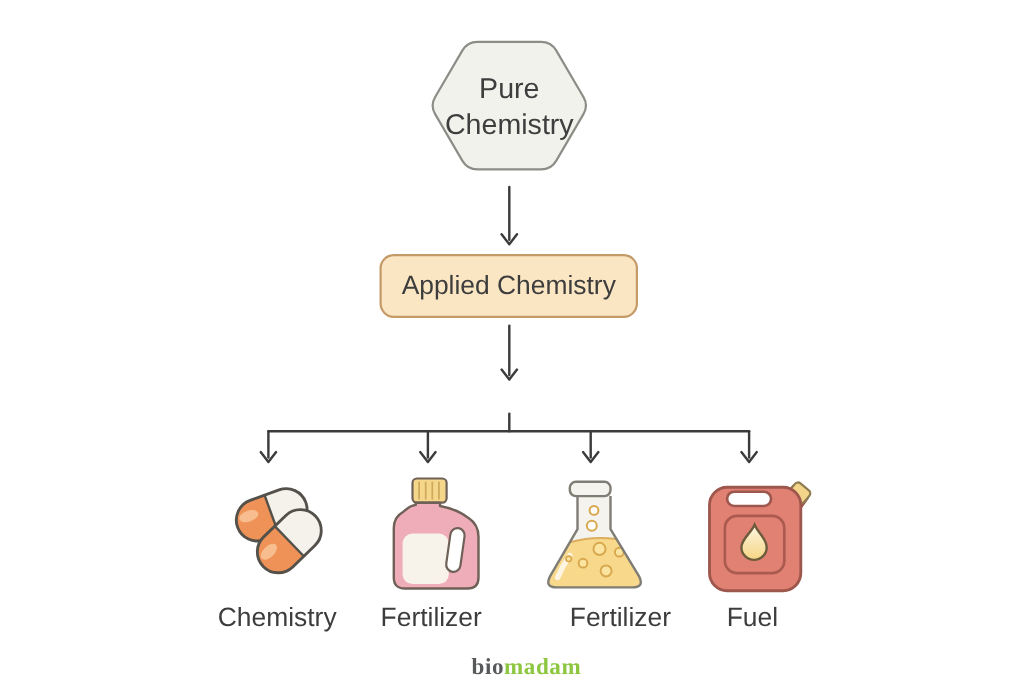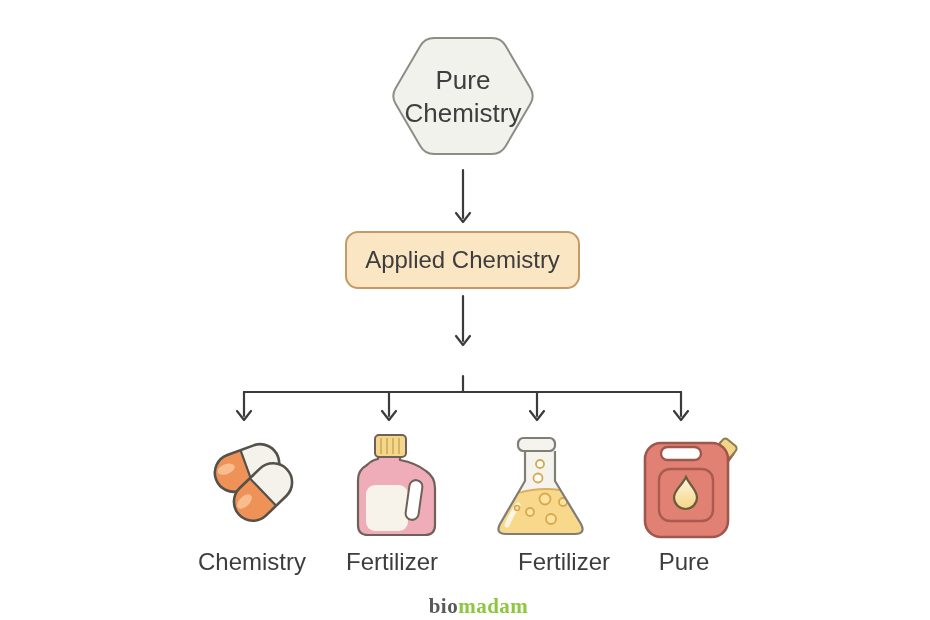--- a/index.html
+++ b/index.html
@@ -143,21 +143,21 @@
     </g>
     <rect x="12" y="16" width="83" height="94" rx="16" fill="#e08174" stroke="#9e574d" stroke-width="2.6"></rect>
     <rect x="28" y="20" width="40" height="13" rx="6.5" fill="#ffffff" stroke="#9e574d" stroke-width="2.4"></rect>
     <rect x="26" y="42" width="54" height="52" rx="11" fill="#e08174" stroke="#aa5a4e" stroke-width="2.4"></rect>
     <path d="M53 50 C56.5 58 64 63 64 70.5 A11.5 11.5 0 1 1 41 70.5 C41 63 49.5 58 53 50 Z" fill="url(#dropGrad)" stroke="#6d5c3c" stroke-width="2.2"></path>
   </svg>
 
   <div class="product-label pl-0">Chemistry</div>
   <div class="product-label pl-1">Fertilizer</div>
   <div class="product-label pl-2">Fertilizer</div>
-  <div class="product-label pl-3">Pure</div>
+  <div class="product-label pl-3">Fuel</div>
 
   <div class="logo">
     <svg width="40" height="40" viewBox="0 0 40 40">
       <circle cx="20" cy="23" r="16.5" fill="#8dc63f"></circle>
       <path d="M20 8 Q17 1 25 0 Q28 6 21 8 Z" fill="#8dc63f" stroke="#ffffff" stroke-width="1.4"></path>
       <text x="20" y="28.5" text-anchor="middle" font-size="13.5" font-weight="bold" fill="#ffffff" letter-spacing="0.5">BIO</text>
     </svg>
     <div class="logo-name">
       <span class="gray">bio</span><span class="green">madam</span>
     </div>

